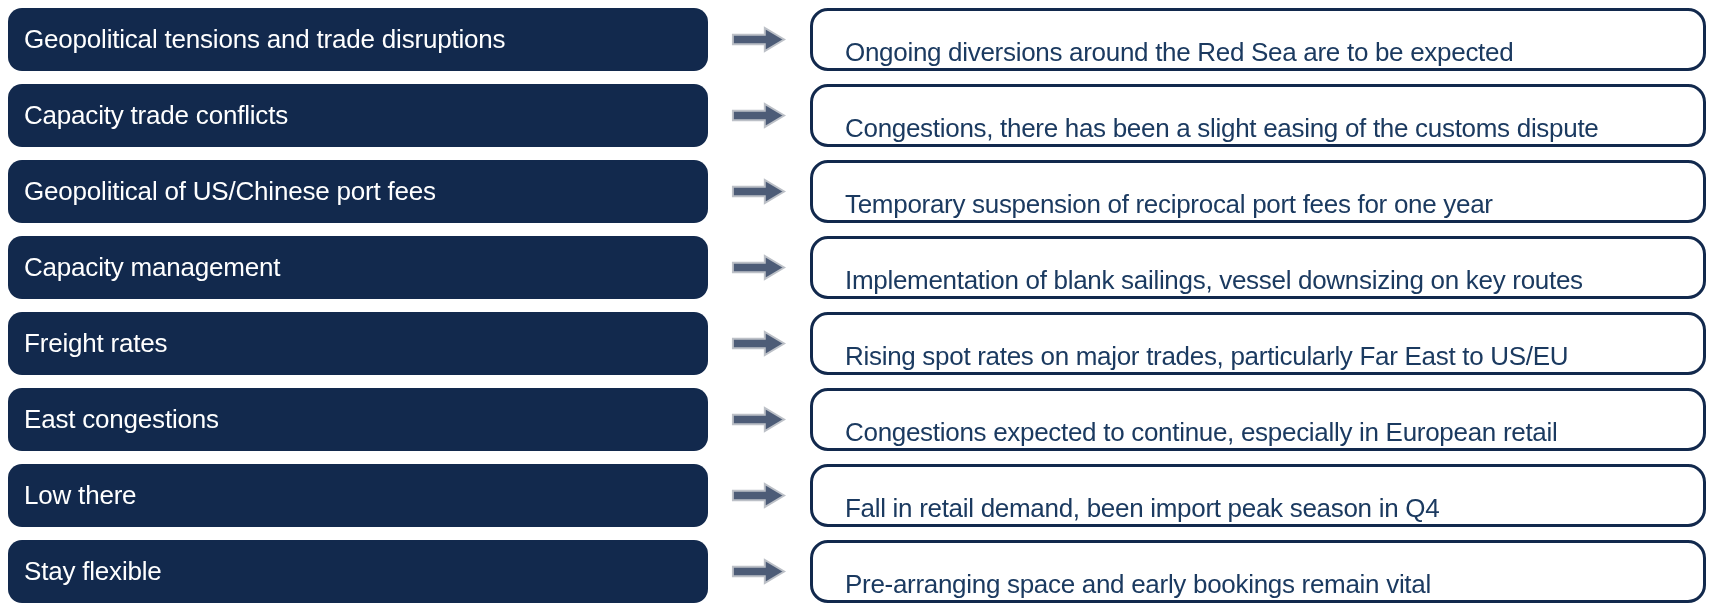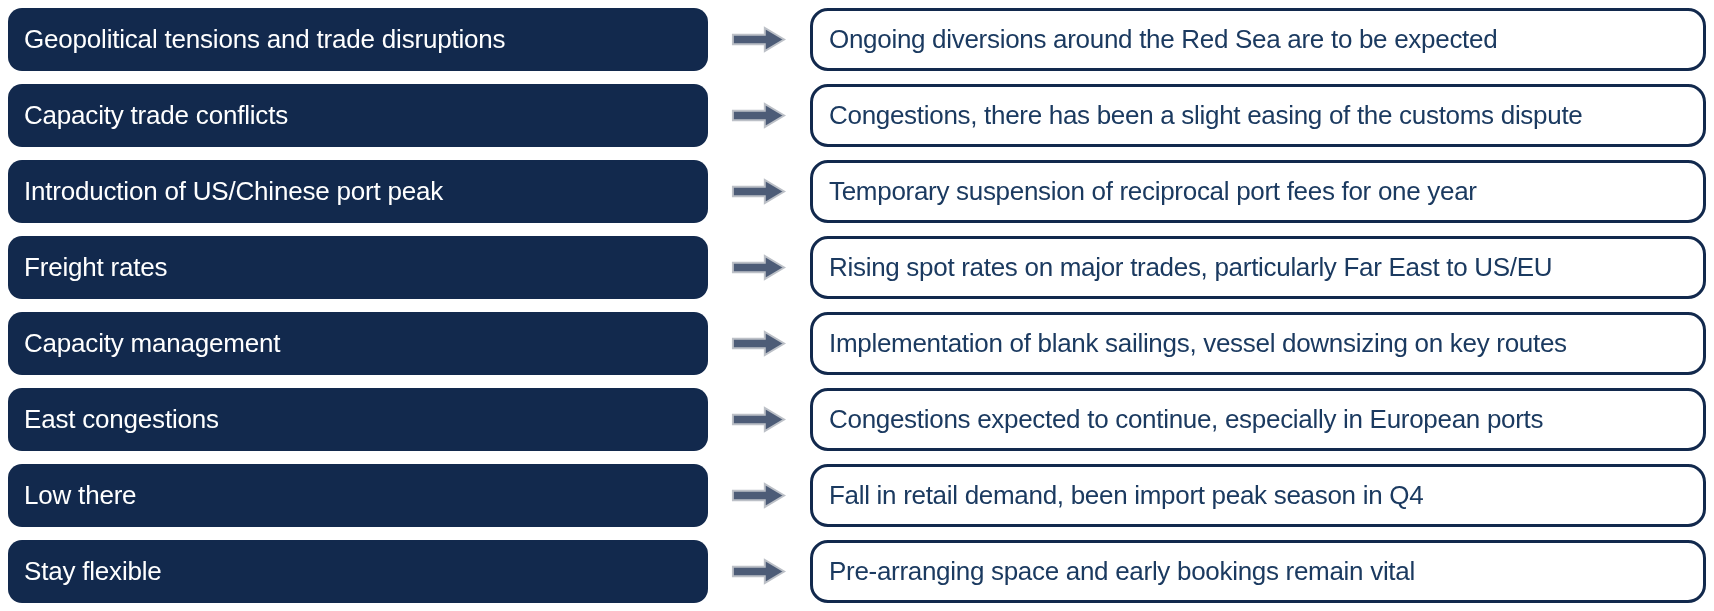--- a/index.html
+++ b/index.html
@@ -47,22 +47,22 @@
   .arrow-cell {
     display: flex;
     align-items: center;
     justify-content: center;
   }
   .detail-box {
     background: #ffffff;
     border: 3px solid var(--navy);
     border-radius: 18px;
     display: flex;
-    align-items: center;
-    padding: 0 16px;
+    align-items: flex-end;
+    padding: 0 32px;
     color: var(--detail-text);
     font-size: 26px;
     letter-spacing: -0.3px;
     white-space: nowrap;
     overflow: hidden;
   }
   .arrow-svg { display: block; }
 </style>
 </head>
 <body>
@@ -92,71 +92,71 @@
         <path d="M3 11 H36 V4 L56 16 L36 28 V21 H3 Z" style="fill:var(--arrow-fill);stroke:var(--arrow-outline);stroke-width:2;stroke-linejoin:miter"></path>
       </svg>
     </div>
     <div class="detail-box">
       <span>Congestions, there has been a slight easing of the customs dispute</span>
     </div>
   </div>
 
   <div class="row">
     <div class="topic-box">
-      <span>Introduction of US/Chinese port peak</span>
+      <span>Geopolitical of US/Chinese port fees</span>
     </div>
     <div class="arrow-cell">
       <svg class="arrow-svg" width="58" height="31" viewBox="0 0 60 32">
         <path d="M3 11 H36 V4 L56 16 L36 28 V21 H3 Z" style="fill:var(--arrow-fill);stroke:var(--arrow-outline);stroke-width:2;stroke-linejoin:miter"></path>
       </svg>
     </div>
     <div class="detail-box">
       <span>Temporary suspension of reciprocal port fees for one year</span>
+    </div>
+  </div>
+
+  <div class="row">
+    <div class="topic-box">
+      <span>Capacity management</span>
+    </div>
+    <div class="arrow-cell">
+      <svg class="arrow-svg" width="58" height="31" viewBox="0 0 60 32">
+        <path d="M3 11 H36 V4 L56 16 L36 28 V21 H3 Z" style="fill:var(--arrow-fill);stroke:var(--arrow-outline);stroke-width:2;stroke-linejoin:miter"></path>
+      </svg>
+    </div>
+    <div class="detail-box">
+      <span>Implementation of blank sailings, vessel downsizing on key routes</span>
     </div>
   </div>
 
   <div class="row">
     <div class="topic-box">
       <span>Freight rates</span>
     </div>
     <div class="arrow-cell">
       <svg class="arrow-svg" width="58" height="31" viewBox="0 0 60 32">
         <path d="M3 11 H36 V4 L56 16 L36 28 V21 H3 Z" style="fill:var(--arrow-fill);stroke:var(--arrow-outline);stroke-width:2;stroke-linejoin:miter"></path>
       </svg>
     </div>
     <div class="detail-box">
       <span>Rising spot rates on major trades, particularly Far East to US/EU</span>
     </div>
   </div>
 
   <div class="row">
     <div class="topic-box">
-      <span>Capacity management</span>
-    </div>
-    <div class="arrow-cell">
-      <svg class="arrow-svg" width="58" height="31" viewBox="0 0 60 32">
-        <path d="M3 11 H36 V4 L56 16 L36 28 V21 H3 Z" style="fill:var(--arrow-fill);stroke:var(--arrow-outline);stroke-width:2;stroke-linejoin:miter"></path>
-      </svg>
-    </div>
-    <div class="detail-box">
-      <span>Implementation of blank sailings, vessel downsizing on key routes</span>
-    </div>
-  </div>
-
-  <div class="row">
-    <div class="topic-box">
       <span>East congestions</span>
     </div>
     <div class="arrow-cell">
       <svg class="arrow-svg" width="58" height="31" viewBox="0 0 60 32">
         <path d="M3 11 H36 V4 L56 16 L36 28 V21 H3 Z" style="fill:var(--arrow-fill);stroke:var(--arrow-outline);stroke-width:2;stroke-linejoin:miter"></path>
       </svg>
     </div>
     <div class="detail-box">
-      <span>Congestions expected to continue, especially in European ports</span>
+      <span>Congestions expected to continue, especially in European retail</span>
     </div>
   </div>
 
   <div class="row">
     <div class="topic-box">
       <span>Low there</span>
     </div>
     <div class="arrow-cell">
       <svg class="arrow-svg" width="58" height="31" viewBox="0 0 60 32">
         <path d="M3 11 H36 V4 L56 16 L36 28 V21 H3 Z" style="fill:var(--arrow-fill);stroke:var(--arrow-outline);stroke-width:2;stroke-linejoin:miter"></path>

